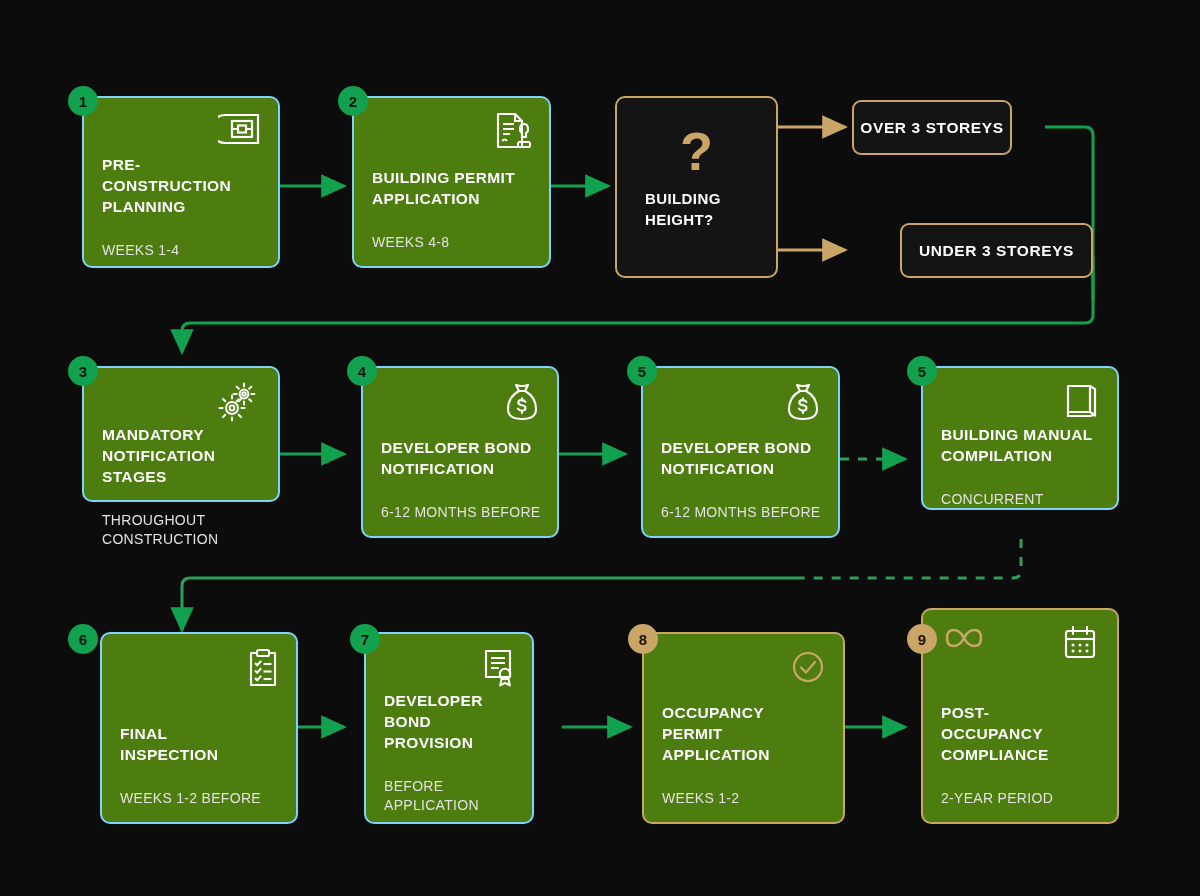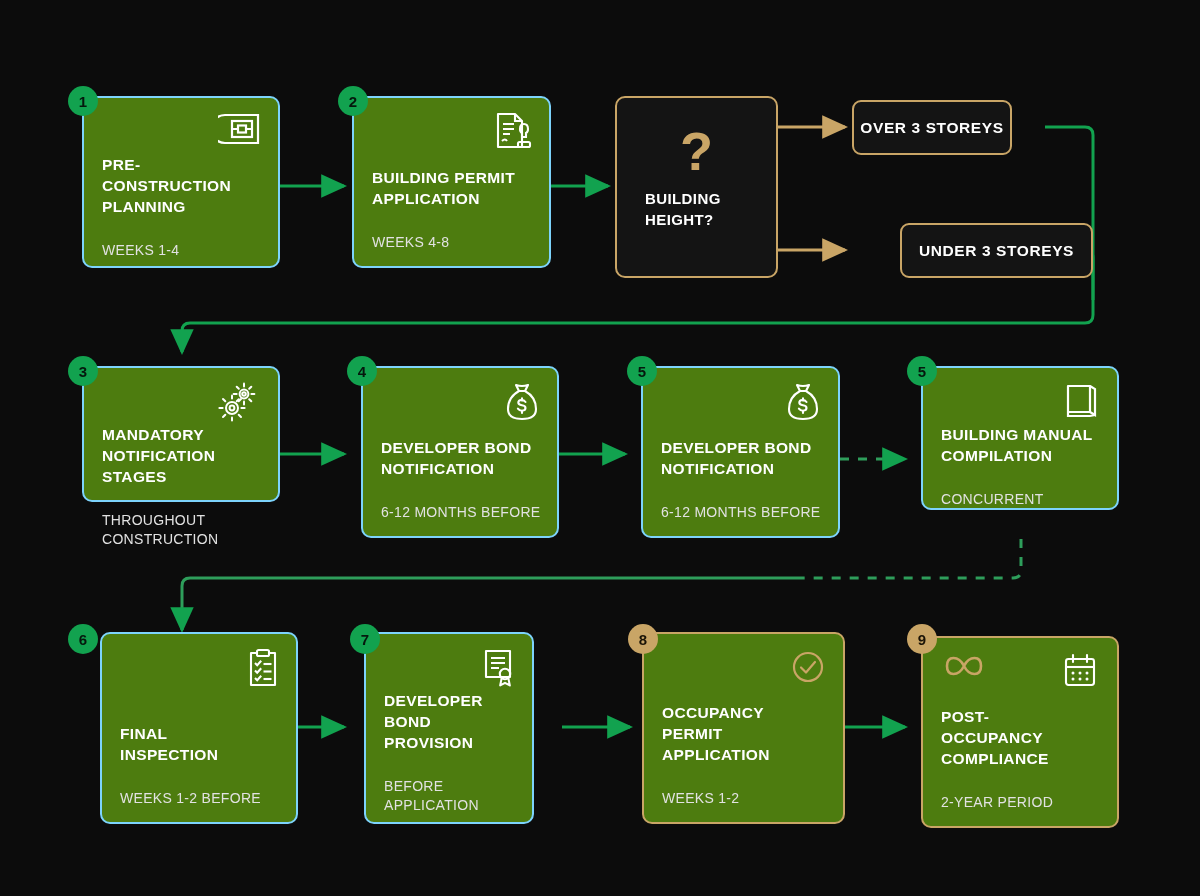--- a/index.html
+++ b/index.html
@@ -327,21 +327,21 @@
         </svg>
       </div>
       <div class="body">
         <div class="title">OCCUPANCY<br>PERMIT<br>APPLICATION</div>
         <div class="sub">WEEKS 1-2</div>
       </div>
     </div>
   </div>
   <div class="badge gold" style="left:628px;top:624px;">8</div>
 
-  <div class="node gold" style="left:921px;top:636px;width:198px;height:192px;">
+  <div class="node gold" style="left:921px;top:608px;width:198px;height:216px;">
     <div class="inner">
       <div class="iconrow split">
         <span>
           <svg width="46" height="28" viewBox="0 0 46 28" fill="none" stroke="#c9a566" stroke-width="2.6">
             <path d="M23 14 q-4 -8 -10.5 -8 q-6.5 0 -6.5 8 q0 8 6.5 8 q6.5 0 10.5 -8 q4 -8 10.5 -8 q6.5 0 6.5 8 q0 8 -6.5 8 q-6.5 0 -10.5 -8z" stroke-linejoin="round"></path>
           </svg>
         </span>
         <span>
           <svg width="38" height="38" viewBox="0 0 38 38" fill="none" stroke="#fff" stroke-width="2.1">
             <rect x="5" y="7" width="28" height="26" rx="2.4"></rect>

